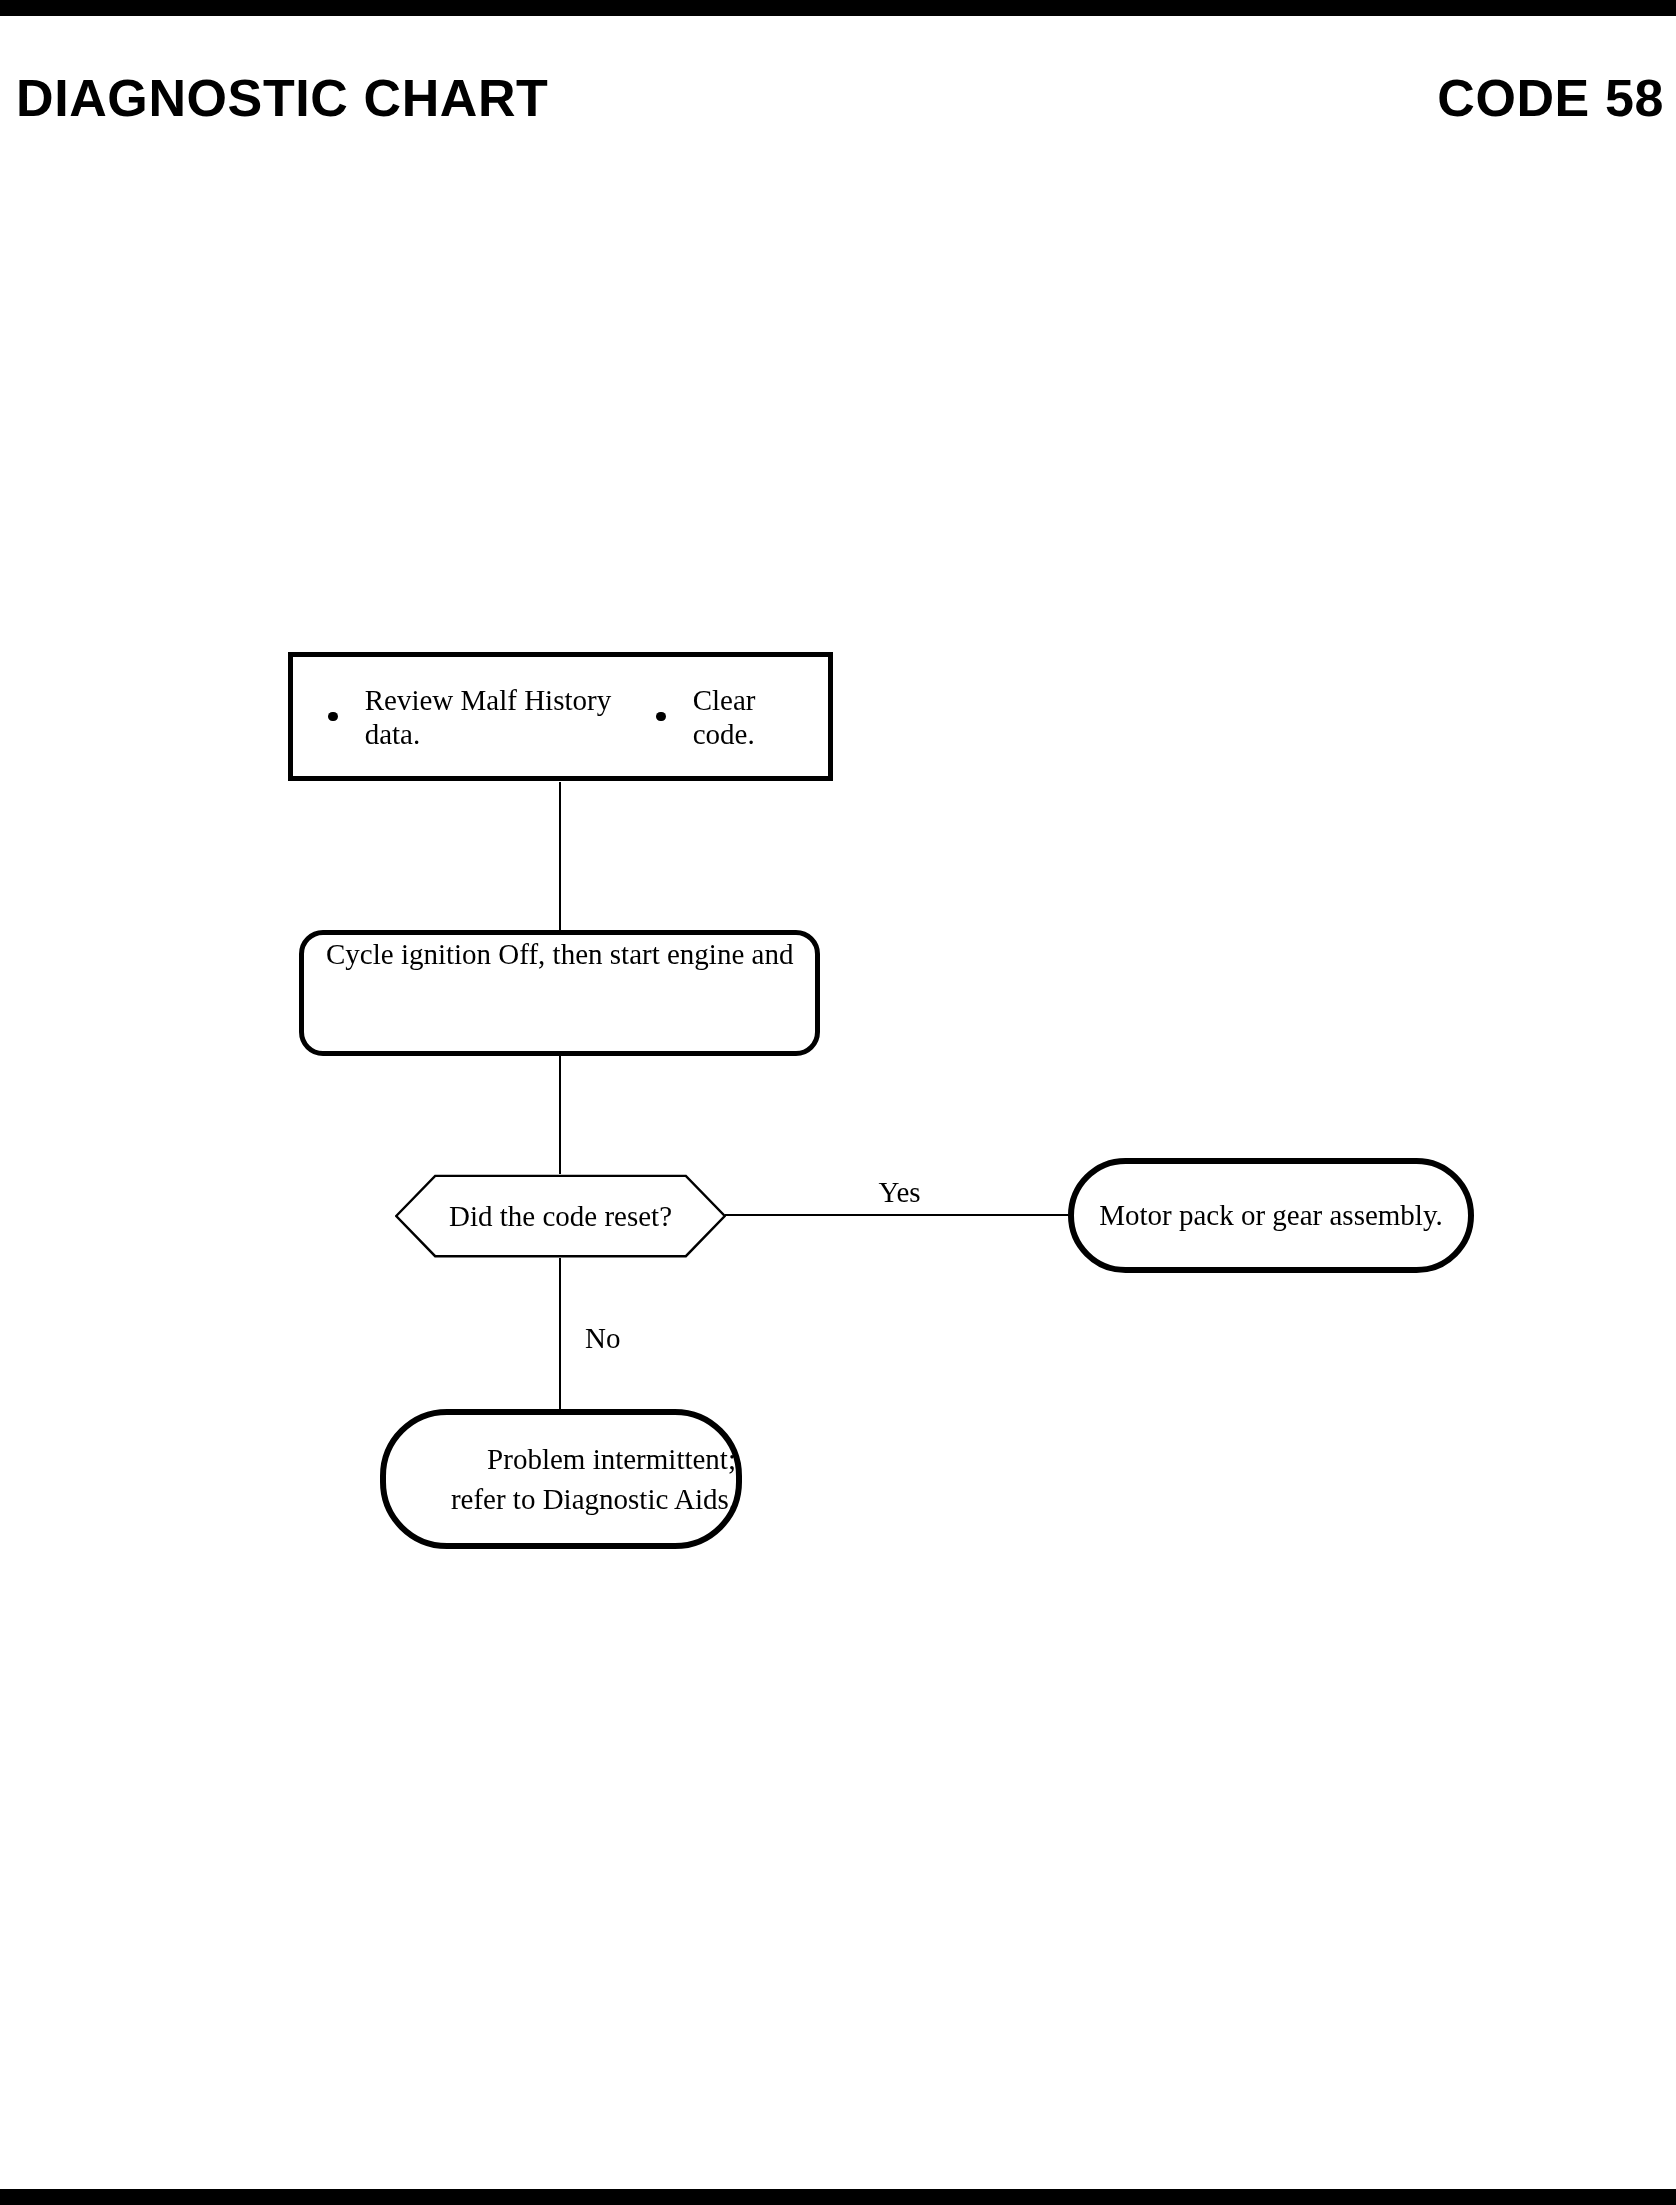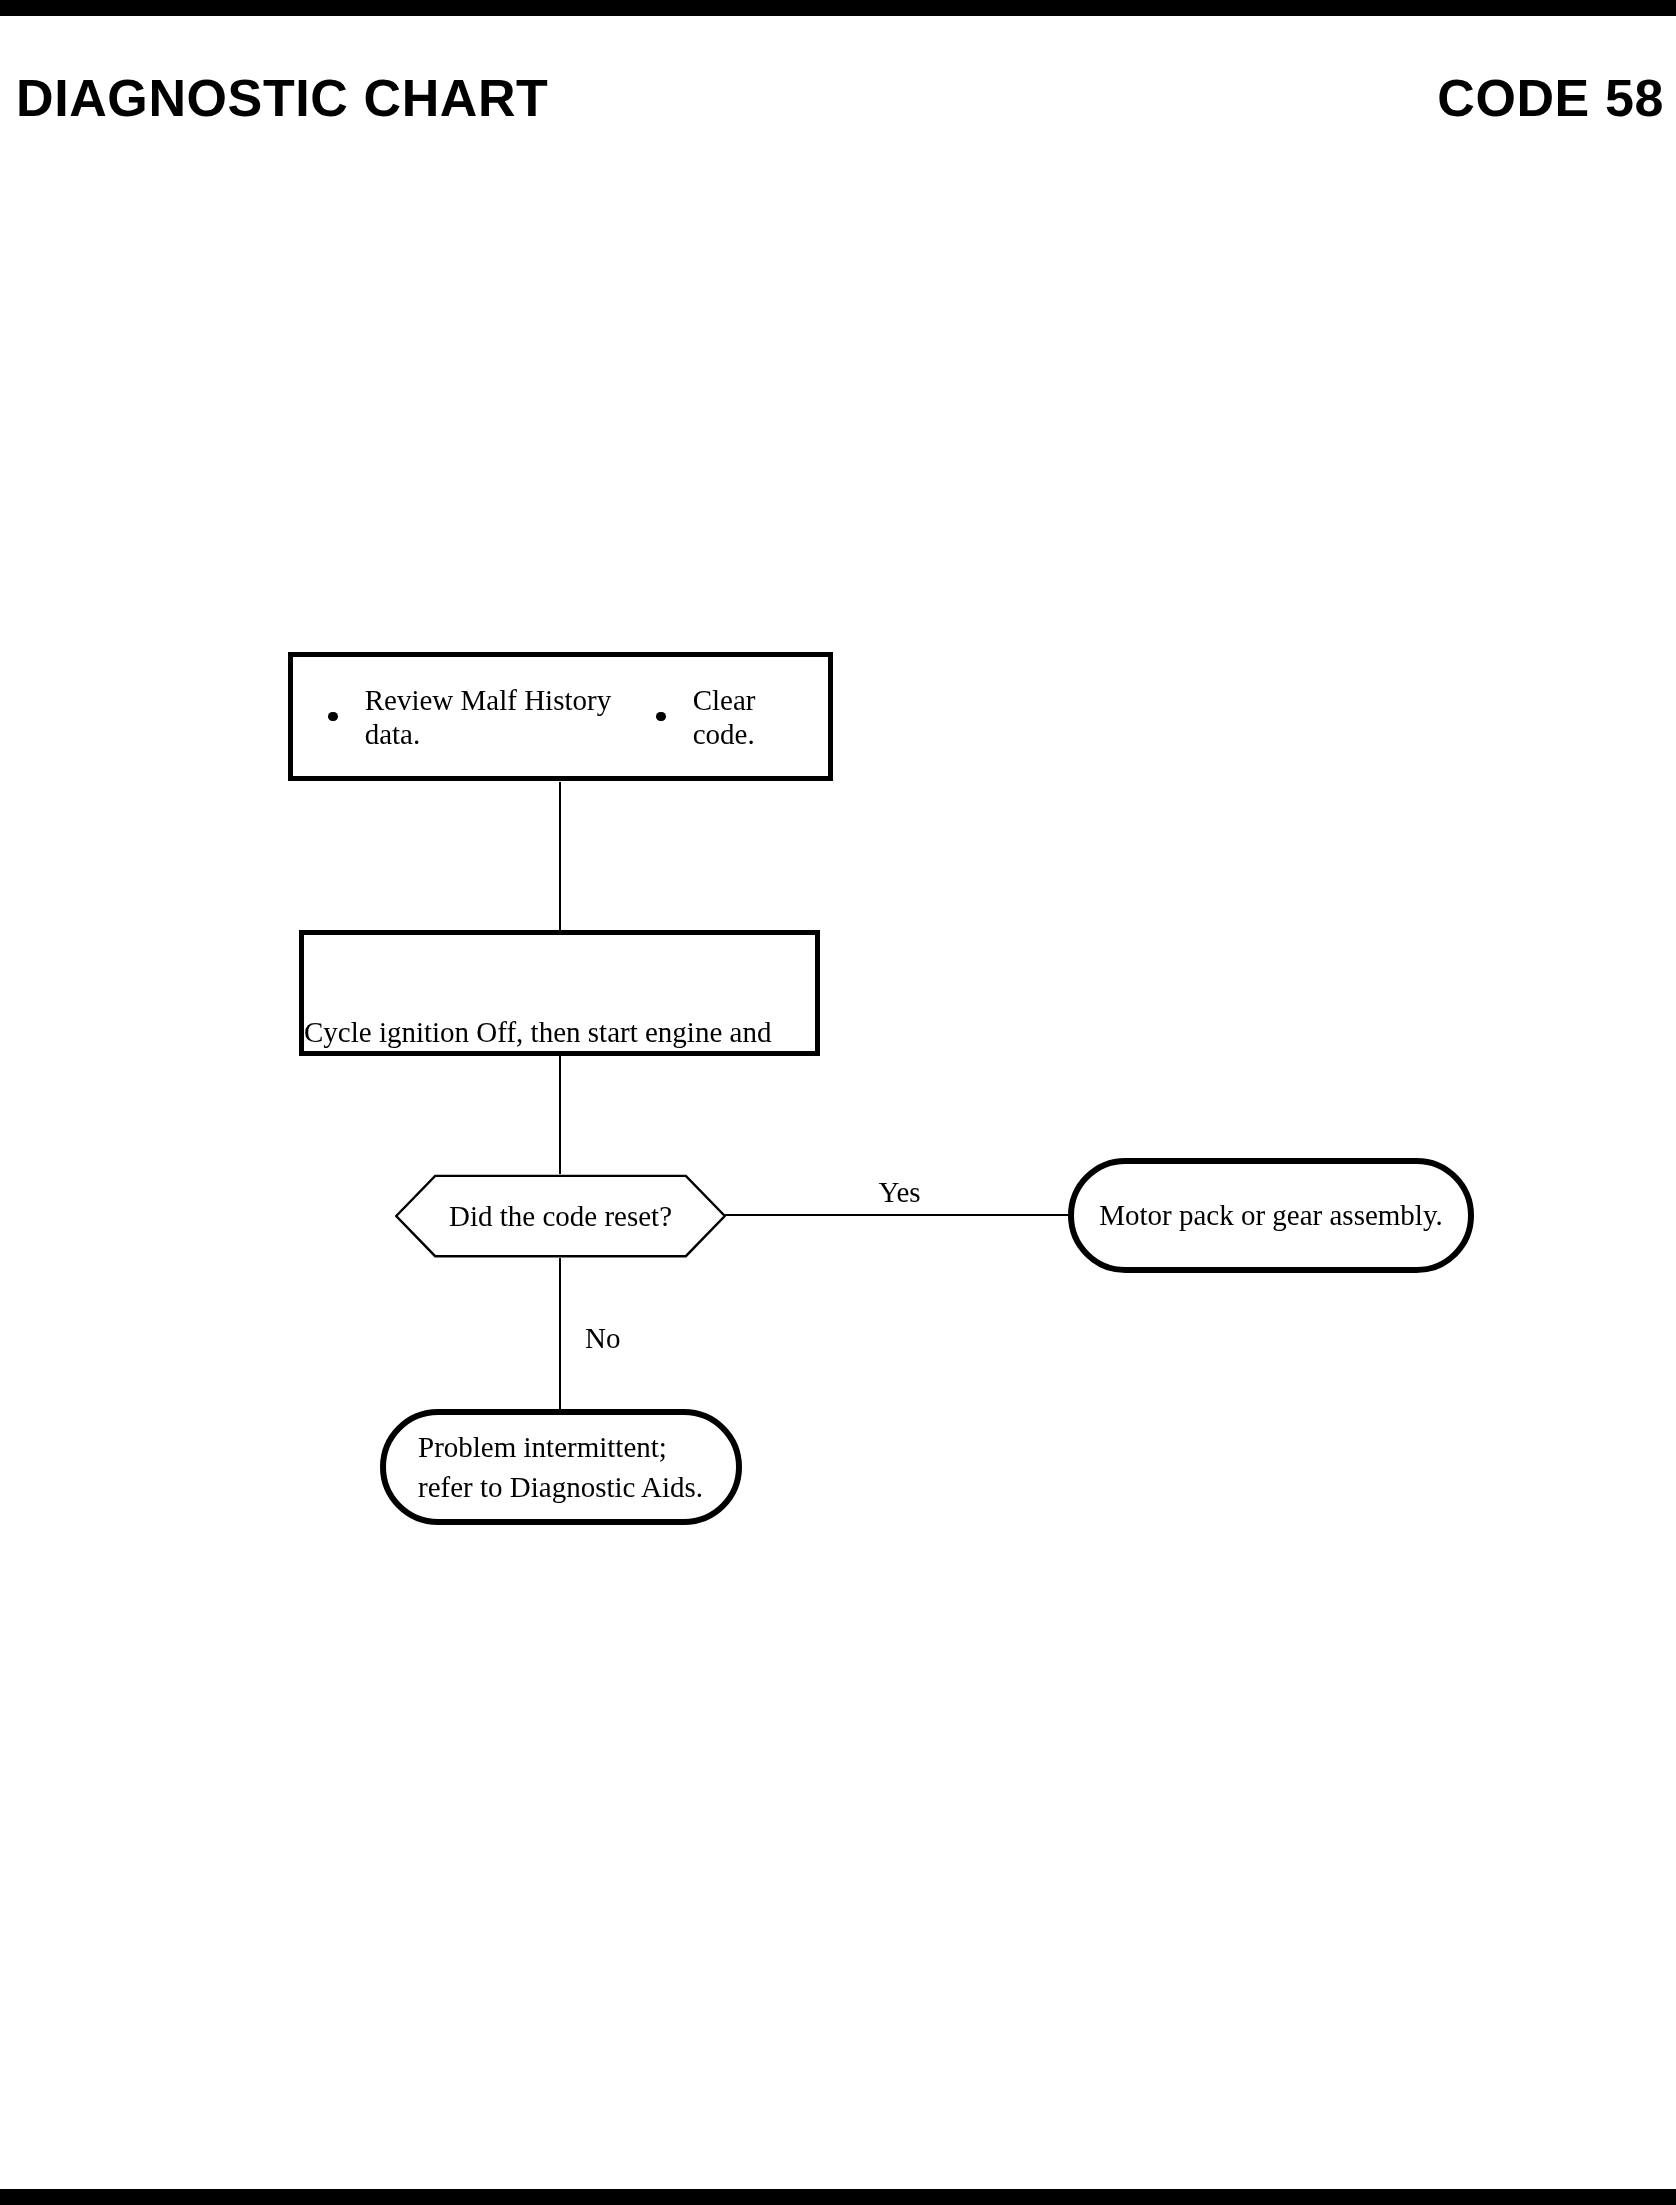--- a/index.html
+++ b/index.html
@@ -65,22 +65,24 @@
     border-radius: 50%;
     background: #000000;
     margin-right: 27px;
     flex: 0 0 auto;
   }
   .box-cycle {
     left: 299px; top: 930px;
     width: 521px; height: 126px;
     display: flex;
     flex-direction: column;
-    justify-content: flex-end;
+    justify-content: flex-start;
+    padding-left: 22px;
     line-height: 38px;
+    border-radius: 24px;
   }
 
   
   .connector {
     position: absolute;
     background: #000000;
   }
   .conn-v { width: 2.4px; }
   .conn-h { height: 2.4px; }
   .conn-1 { left: 559px; top: 782px; height: 148px; }
@@ -127,27 +129,28 @@
     left: 1068px; top: 1158px;
     width: 406px; height: 115px;
     border-radius: 58px;
     display: flex;
     align-items: center;
     justify-content: center;
     white-space: nowrap;
   }
   .pill-intermittent {
     left: 380px; top: 1409px;
-    width: 362px; height: 116px;
+    width: 362px; height: 140px;
     border-radius: 67px;
     display: flex;
     flex-direction: column;
     justify-content: center;
     padding-left: 32px;
     line-height: 40px;
+    align-items: flex-end;
   }
 </style>
 </head>
 <body>
 
 <div class="page">
 
   <div class="edge-bar top"></div>
 
   <div class="page-title">DIAGNOSTIC CHART</div>

